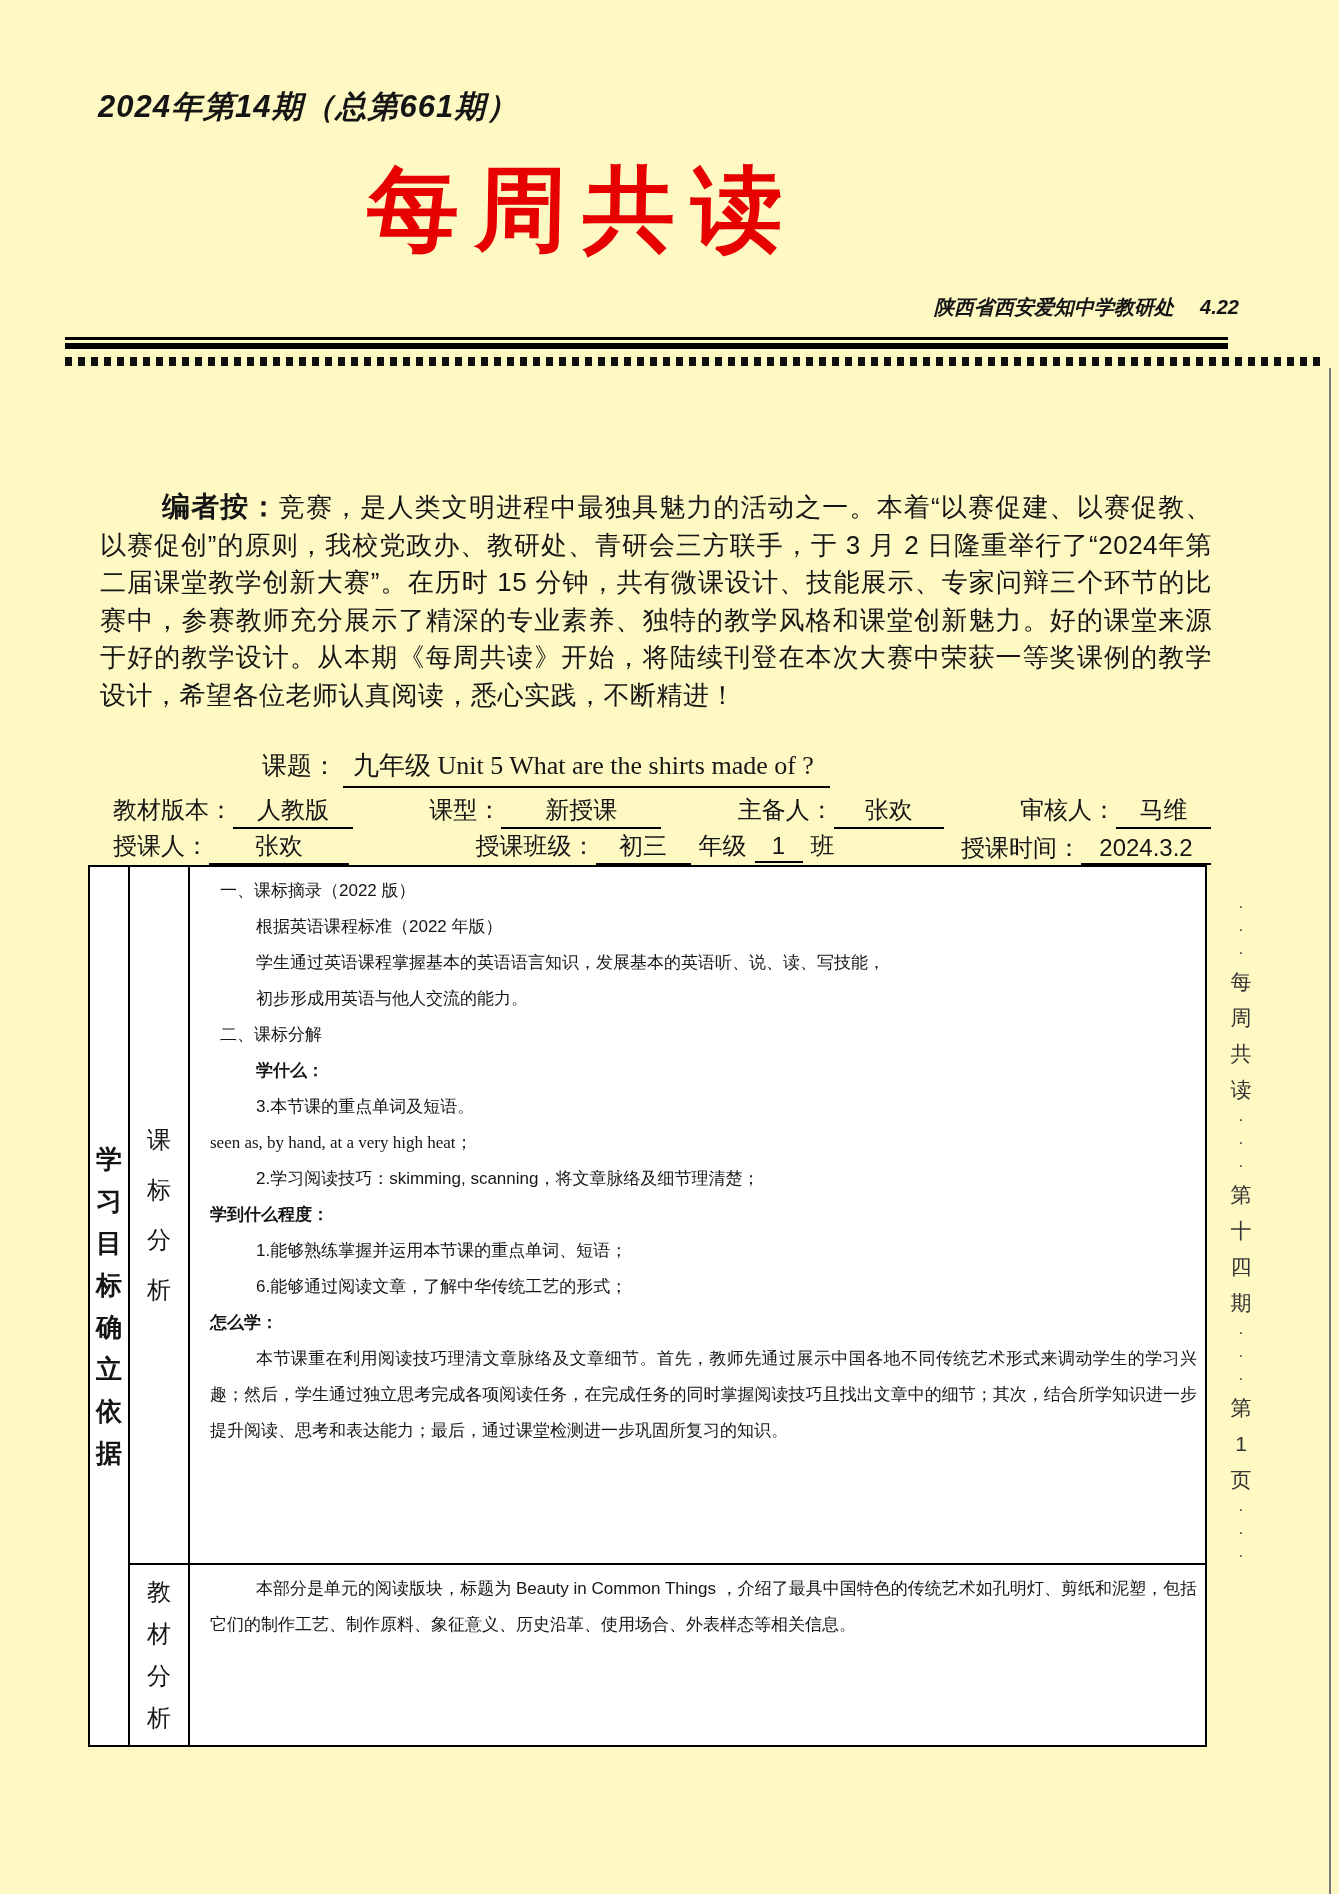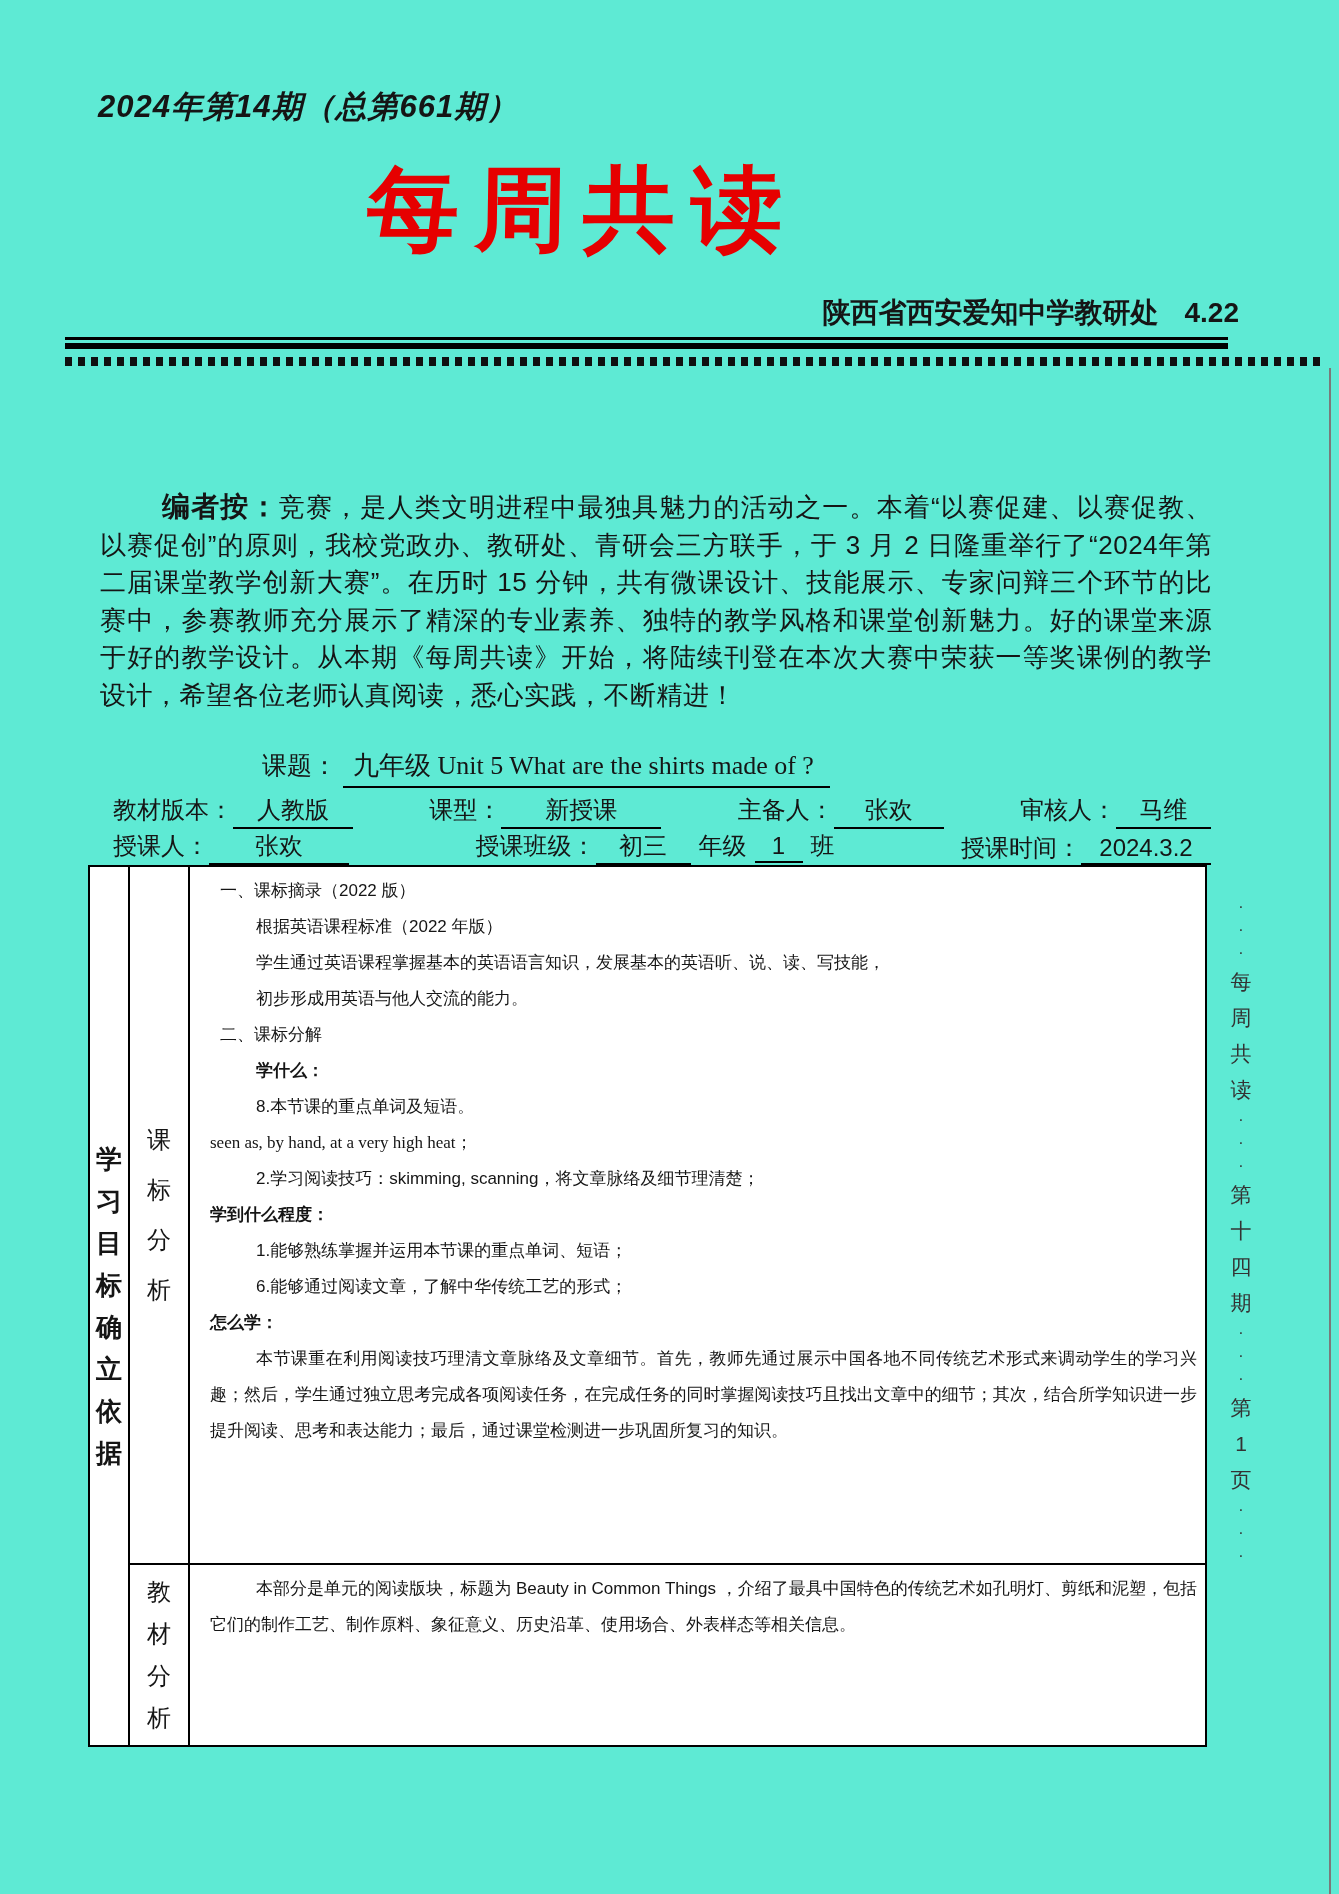--- a/index.html
+++ b/index.html
@@ -1,35 +1,35 @@
 <!DOCTYPE html>
 <html><head>
 <meta charset="utf-8">
 <style>
   * { box-sizing: border-box; margin: 0; padding: 0; }
   html,body { background:#9e9e9e; }
   .page{
     position:relative; width:1339px; height:1894px; margin:0 auto;
-    background:#5eead4; color:#151515; overflow:hidden;
+    background:#fef9c3; color:#151515; overflow:hidden;
     font-family:"Liberation Sans", sans-serif;
   }
   
   .issue{
     position:absolute; left:98px; top:86px;
     font-size:31px; font-weight:bold; font-style:italic; letter-spacing:1px;
   }
   .masthead{
     position:absolute; left:358px; top:156px; width:450px; text-align:center;
     font-family:"DejaVu Serif", serif; font-weight:bold;
     font-size:92px; line-height:106px; letter-spacing:16px;
     transform:skewX(-1deg);
   }
   .byline{
     position:absolute; right:100px; top:294px;
-    font-size:28px; font-weight:bold; white-space:nowrap;
+    font-size:20px; font-weight:bold; font-style:italic; white-space:nowrap;
   }
   .byline .date{ margin-left:26px; }
   .rule-a{ position:absolute; left:65px; top:337px; width:1163px; height:3px; background:#000; }
   .rule-b{ position:absolute; left:65px; top:343px; width:1163px; height:6px; background:#000; }
   .dotted-rule{
     position:absolute; left:65px; top:357px; width:1256px; height:9px;
     background:repeating-linear-gradient(90deg,#101010 0 7px,transparent 7px 13px);
   }
   .page-edge{ position:absolute; left:1329px; top:368px; width:2px; height:1526px; background:#7a7a7a; }
 
@@ -141,21 +141,21 @@
         <span>分</span>
         <span>析</span>
       </div>
     <div class="content c1">
         <div class="c-sec">一、课标摘录（2022 版）</div>
         <div class="c-ind">根据英语课程标准（2022 年版）</div>
         <div class="c-ind">学生通过英语课程掌握基本的英语语言知识，发展基本的英语听、说、读、写技能，</div>
         <div class="c-ind">初步形成用英语与他人交流的能力。</div>
         <div class="c-sec">二、课标分解</div>
         <div class="c-ind c-bold">学什么：</div>
-        <div class="c-ind">8.本节课的重点单词及短语。</div>
+        <div class="c-ind">3.本节课的重点单词及短语。</div>
         <div class="c-en2">seen as, by hand, at a very high heat；</div>
         <div class="c-ind">2.学习阅读技巧：skimming, scanning，将文章脉络及细节理清楚；</div>
         <div class="c-bold">学到什么程度：</div>
         <div class="c-ind">1.能够熟练掌握并运用本节课的重点单词、短语；</div>
         <div class="c-ind">6.能够通过阅读文章，了解中华传统工艺的形式；</div>
         <div class="c-bold">怎么学：</div>
         <div class="c-para">本节课重在利用阅读技巧理清文章脉络及文章细节。首先，教师先通过展示中国各地不同传统艺术形式来调动学生的学习兴趣；然后，学生通过独立思考完成各项阅读任务，在完成任务的同时掌握阅读技巧且找出文章中的细节；其次，结合所学知识进一步提升阅读、思考和表达能力；最后，通过课堂检测进一步巩固所复习的知识。</div>
       </div>
 
     <div class="vlabel s2l">

